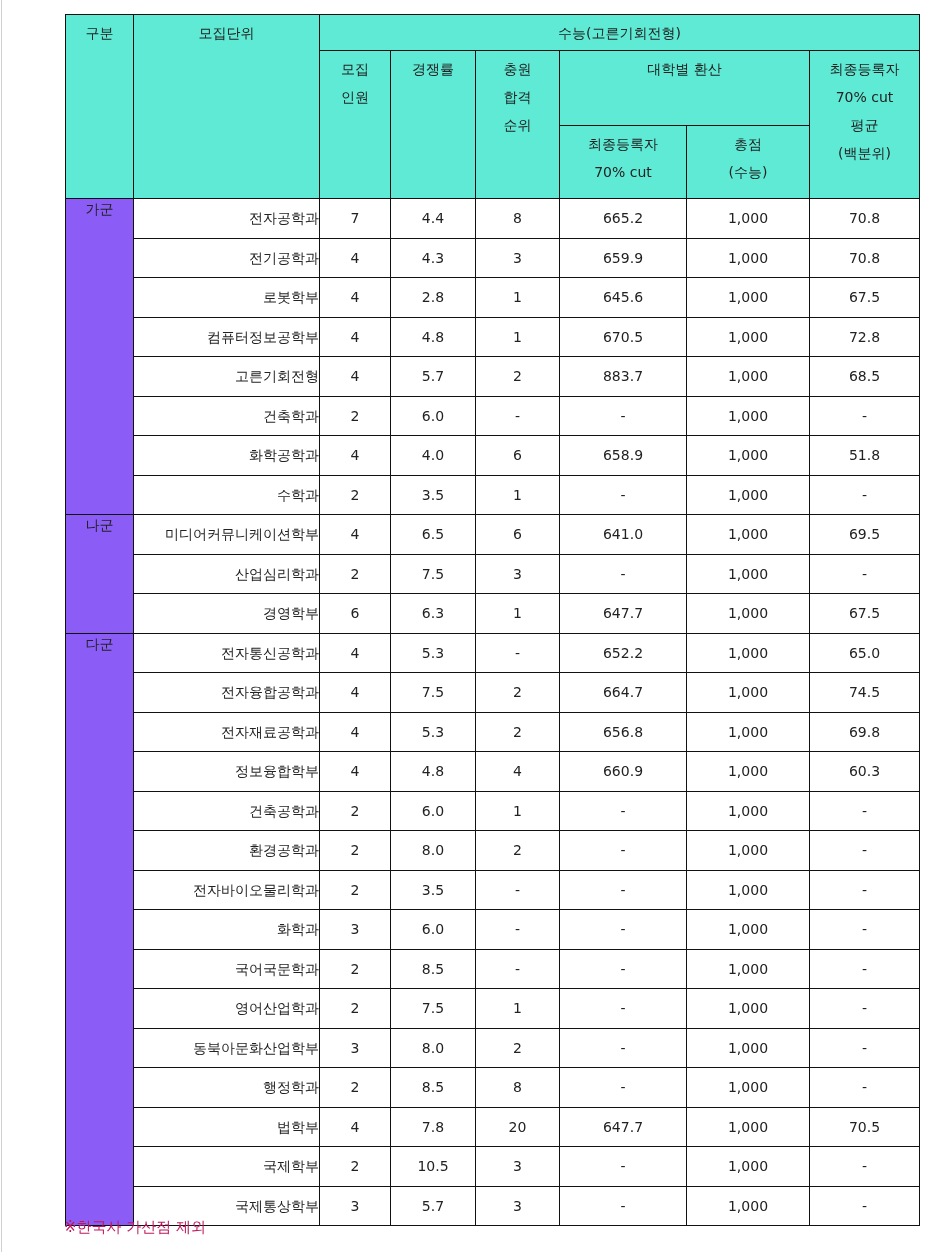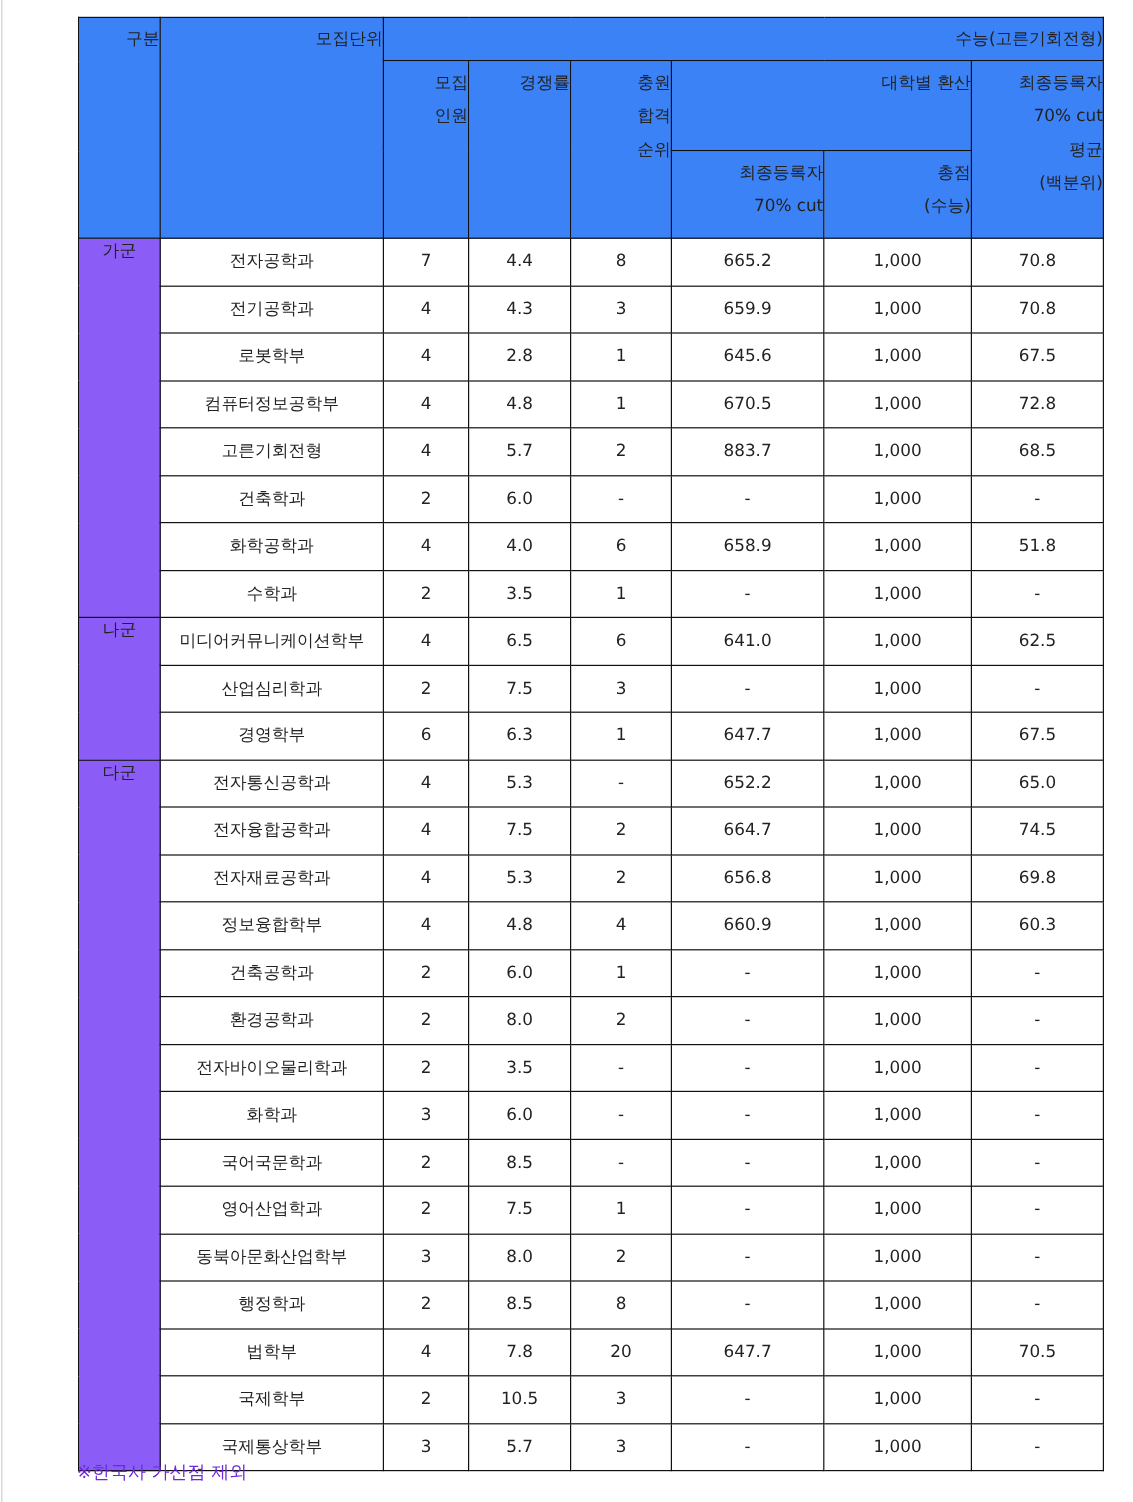--- a/index.html
+++ b/index.html
@@ -14,30 +14,30 @@
     border-collapse: collapse; table-layout: fixed;
     width: 854px;
     font-size: 14px;
   }
   table.admissions td, table.admissions th {
     border: 1px solid #111111;
     padding: 0;
     font-weight: normal;
     line-height: 28px;
   }
-  th.hd { background: #3b82f6; vertical-align: top; text-align: right; }
+  th.hd { background: #5eead4; vertical-align: top; text-align: center; }
   th.hd .inner { padding-top: 4px; }
   th.title { font-weight: bold; height: 35px; vertical-align: middle; line-height: 35px; }
   td.group { background: #8b5cf6; vertical-align: top; text-align: center; padding-top: 4px; }
-  td.name { text-align: center; padding-left: 9px; margin-left: 46px; }
+  td.name { text-align: right; padding-left: 9px; margin-left: 46px; }
   td.num { text-align: center; }
   tr.body-row td { height: 38.5px; line-height: 20px; }
   .note {
     position: absolute; left: 64px; top: 1218px;
-    font-size: 15px; color: #6d28d9;
+    font-size: 15px; color: #be185d;
   }
 </style>
 </head>
 <body>
 
 <div class="left-rule"></div>
 
 <table class="admissions">
   <colgroup>
     <col style="width:68px">
@@ -179,21 +179,21 @@
         <td class="num">-</td>
       </tr>
       <tr class="body-row">
         <td class="group" rowspan="3">나군</td>
         <td class="name">미디어커뮤니케이션학부</td>
         <td class="num">4</td>
         <td class="num">6.5</td>
         <td class="num">6</td>
         <td class="num">641.0</td>
         <td class="num">1,000</td>
-        <td class="num">62.5</td>
+        <td class="num">69.5</td>
       </tr>
       <tr class="body-row">
         <td class="name">산업심리학과</td>
         <td class="num">2</td>
         <td class="num">7.5</td>
         <td class="num">3</td>
         <td class="num">-</td>
         <td class="num">1,000</td>
         <td class="num">-</td>
       </tr>

